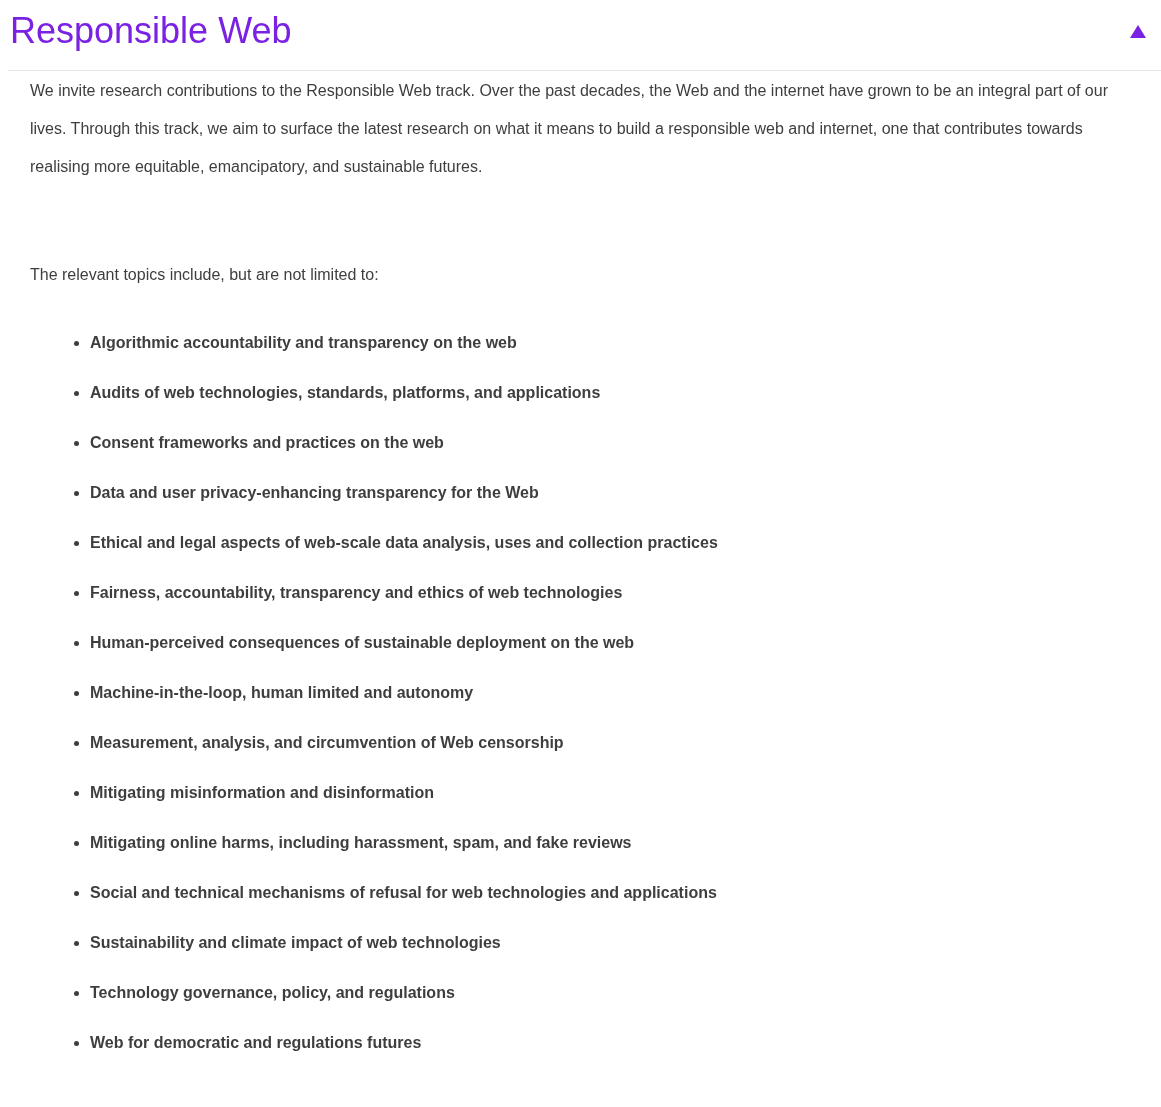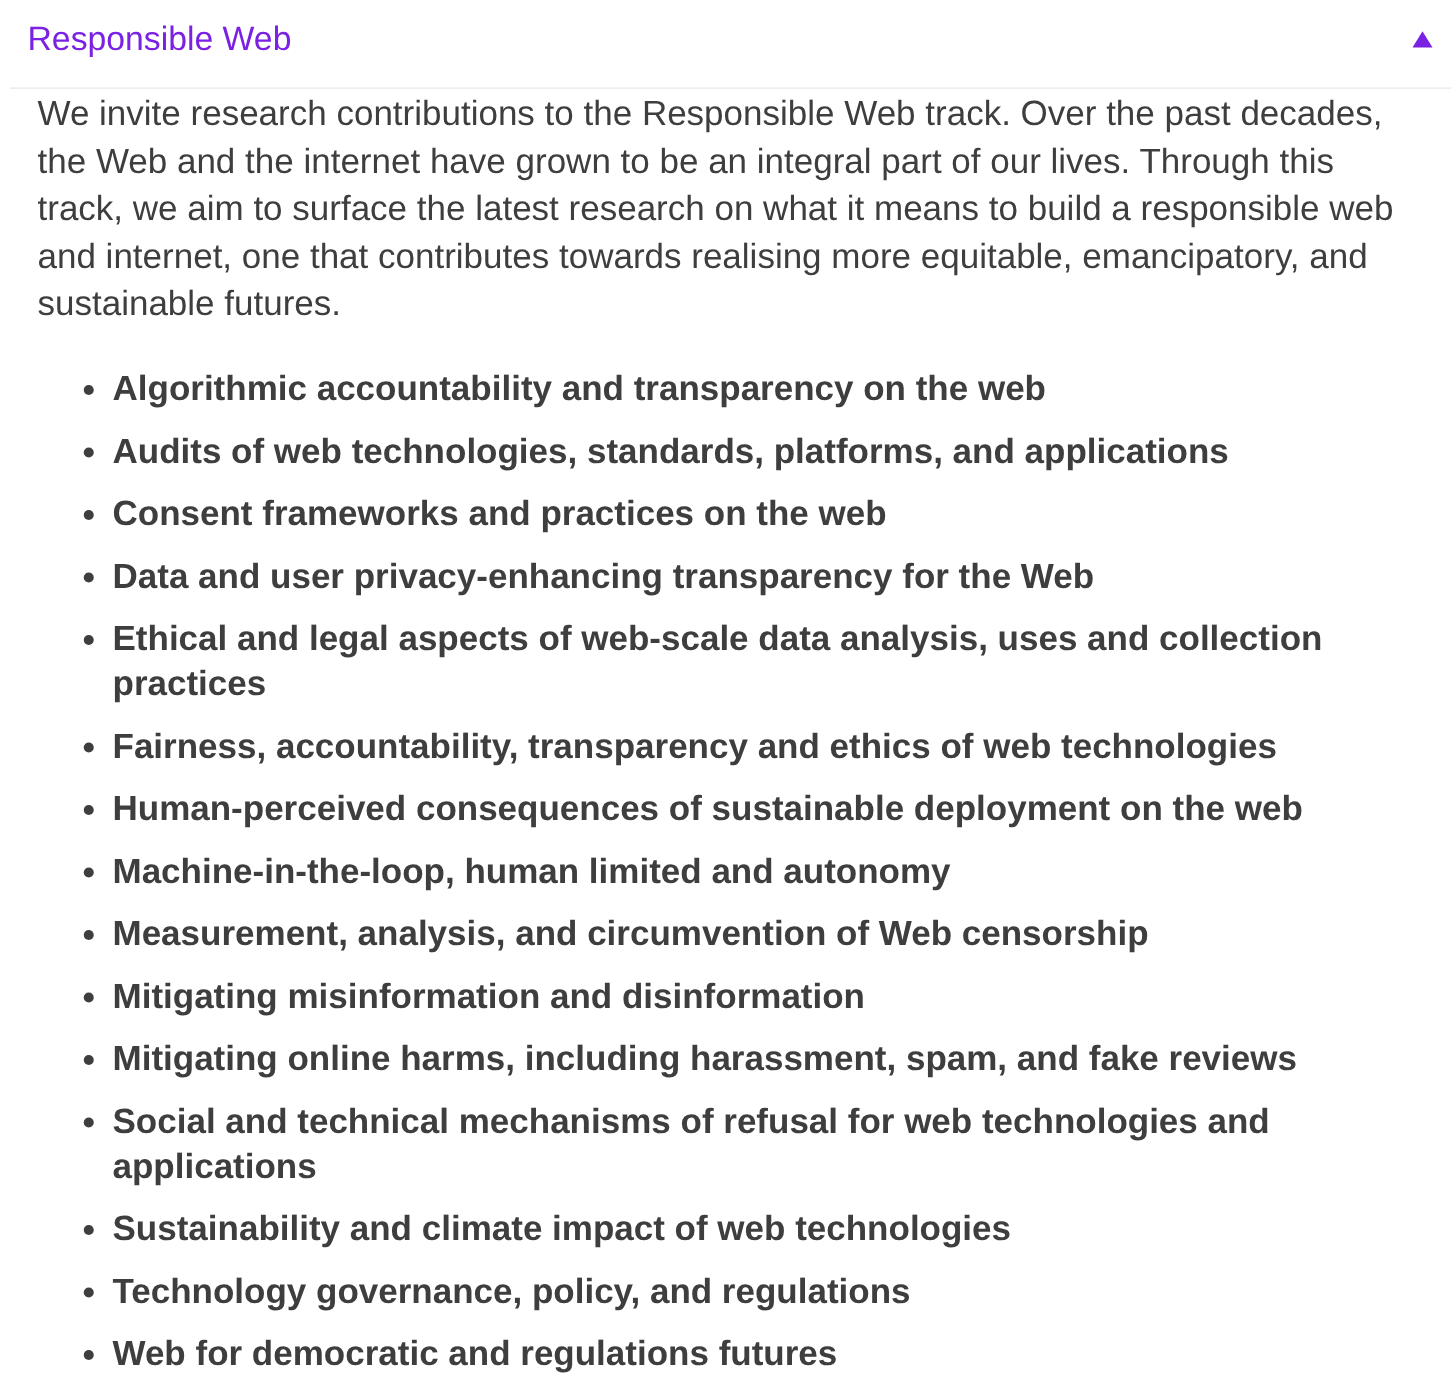--- a/index.html
+++ b/index.html
@@ -17,40 +17,40 @@
   .accordion-header {
     box-sizing: border-box;
     height: 70px;
     display: flex;
     align-items: center;
     justify-content: space-between;
     padding: 0 15px 8px 10px;
     cursor: pointer;
   }
   .section-title {
-    margin: 12px;
-    font-size: 27px;
+    margin: 0;
+    font-size: 36px;
     font-weight: 400;
     line-height: 1;
     color: #7a21e3;
   }
   .caret-up {
     width: 0;
     height: 0;
     border-left: 8px solid transparent;
     border-right: 8px solid transparent;
     border-bottom: 13px solid #7a21e3;
   }
   .divider {
     border-top: 1px solid #e8e8e8;
     margin-left: 8px;
   }
   .accordion-body {
     padding: 1px 13px 0 30px;
-    font-size: 28px;
+    font-size: 16px;
   }
   .intro {
     margin: 0;
     line-height: 38px;
     max-width: 1100px;
   }
   .topics-lead {
     margin: 70px 0 0 0;
     line-height: 38px;
   }
@@ -73,20 +73,21 @@
   <div class="accordion-header">
     <h2 class="section-title">Responsible Web</h2>
     <span class="caret-up"></span>
   </div>
 
   <div class="divider"></div>
 
   <div class="accordion-body">
     <p class="intro">We invite research contributions to the Responsible Web track. Over the past decades, the Web and the internet have grown to be an integral part of our lives. Through this track, we aim to surface the latest research on what it means to build a responsible web and internet, one that contributes towards realising more equitable, emancipatory, and sustainable futures.</p>
 
+    <p class="topics-lead">The relevant topics include, but are not limited to:</p>
 
     <ul class="topics">
       <li>Algorithmic accountability and transparency on the web</li>
       <li>Audits of web technologies, standards, platforms, and applications</li>
       <li>Consent frameworks and practices on the web</li>
       <li>Data and user privacy-enhancing transparency for the Web</li>
       <li>Ethical and legal aspects of web-scale data analysis, uses and collection practices</li>
       <li>Fairness, accountability, transparency and ethics of web technologies</li>
       <li>Human-perceived consequences of sustainable deployment on the web</li>
       <li>Machine-in-the-loop, human limited and autonomy</li>

